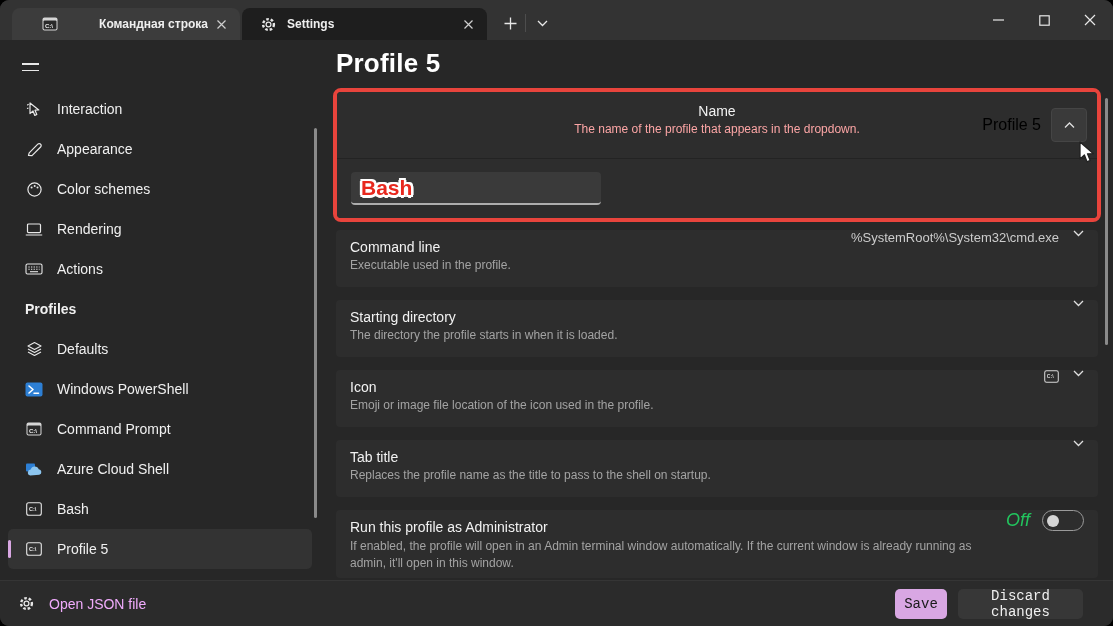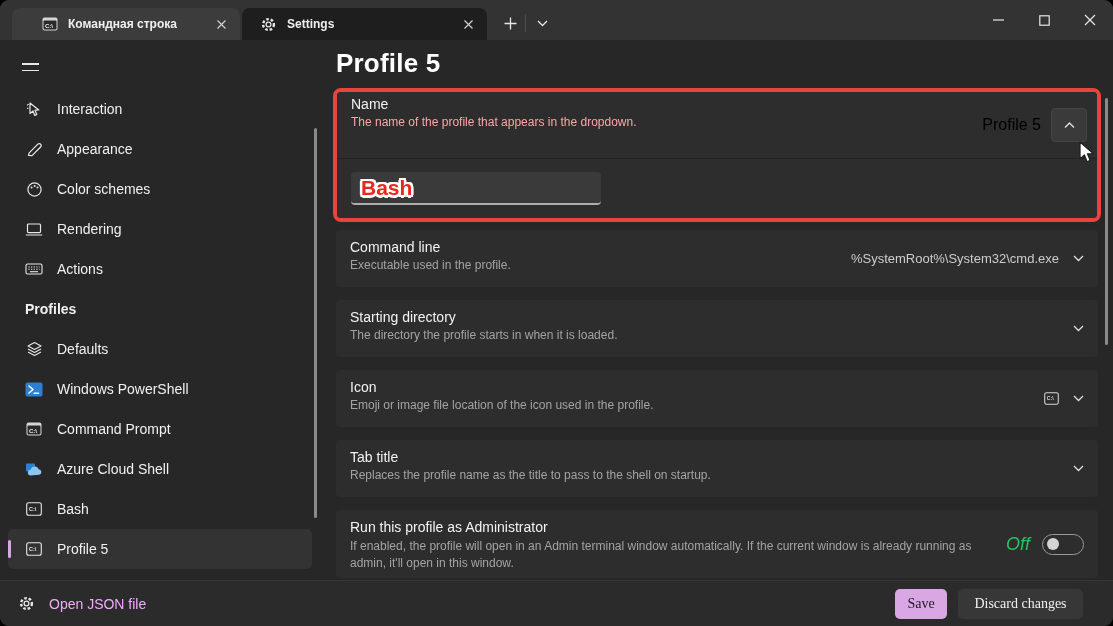--- a/index.html
+++ b/index.html
@@ -5,21 +5,21 @@
   * { margin:0; padding:0; box-sizing:border-box; }
   html,body { width:1113px; height:626px; background:#000; overflow:hidden;
     font-family:"Liberation Sans", sans-serif; }
   .window { position:relative; width:1113px; height:626px; background:#272727;
     border-radius:9px; overflow:hidden; }
 
   
   .titlebar { position:relative; height:40px; background:#333333; }
   .tab { position:absolute; top:8px; height:32px; display:flex; align-items:center;
     border-radius:8px 8px 0 0; font-size:12px; font-weight:700; color:#efefef; cursor:default; }
-  .tab-inactive { left:12px; width:228px; background:#3c3c3c; padding-left:30px; }
+  .tab-inactive { left:12px; width:228px; background:#3c3c3c; padding-left:30px;text-align:right; }
   .tab-active { left:242px; width:245px; background:#1e1e1e; padding-left:18px; }
   .tab-icon { margin-right:10px; display:flex; align-items:center; }
   .tab-label { flex:1; white-space:nowrap; overflow:hidden; }
   .tab-close { width:26px; height:22px; margin-right:6px; display:flex; align-items:center;
     justify-content:center; border-radius:4px; }
   .tb-btn { position:absolute; top:10px; width:28px; height:26px; display:flex;
     align-items:center; justify-content:center; border-radius:4px; color:#e8e8e8; }
   .newtab-btn { left:496px; }
   .tabdrop-btn { left:528px; }
   .tb-sep { position:absolute; left:525px; top:14px; width:1px; height:18px; background:#4d4d4d; }
@@ -50,27 +50,27 @@
 
   
   .content { position:relative; flex:1; }
   .page-title { position:absolute; left:16px; top:8px; font-size:26px; font-weight:700;
     color:#ffffff; letter-spacing:0.2px; }
   .card { position:absolute; left:16px; width:762px; background:#2d2d2d; border-radius:4px;
     padding:9px 14px; }
   .card .c-title { font-size:14px; color:#f2f2f2; margin-bottom:3px; }
   .card .c-desc { font-size:12px; color:#a3a3a3; }
   .card .right-cluster { position:absolute; right:14px; top:0; height:100%;
-    display:flex; align-items:center; gap:14px; }
+    display:flex; align-items:flex-start; gap:14px; }
   .card .c-value { font-size:13px; color:#cccccc; white-space:nowrap; }
 
   .annotation-box { position:absolute; left:13px; top:48px; width:768px; height:134px;
     border:4px solid #e8443c; border-radius:8px; }
   .name-card { position:absolute; inset:0; background:#2d2d2d; border-radius:4px; }
-  .name-head { position:relative; height:66px; padding:4px 14px; }
+  .name-head { position:relative; height:66px; padding:11px 14px;text-align:center; }
   .name-head .c-title { font-size:14px; color:#f2f2f2; margin-bottom:3px; }
   .name-head .c-desc { font-size:12px; color:#fca5a5; }
   .name-head .right-cluster { position:absolute; right:10px; top:0; height:100%;
     display:flex; align-items:center; gap:10px; }
   .expander-btn { width:36px; height:34px; background:#3a3a3a; border:1px solid #454545;
     border-radius:4px; display:flex; align-items:center; justify-content:center; }
   .name-divider { height:1px; background:#232323; }
   .name-body { padding:13px 14px; }
   .name-input { width:250px; height:33px; background:#3a3a3a; border-radius:4px;
     border-bottom:2px solid #adadad; display:flex; align-items:center; padding-left:10px; }
@@ -90,21 +90,21 @@
   .mouse-cursor { position:absolute; left:756px; top:101px; }
 
   
   .footer { position:absolute; left:0; right:0; bottom:0; height:46px; background:#2b2b2b;
     border-top:1px solid rgba(255,255,255,0.05); display:flex; align-items:center; }
   .footer-left { display:flex; align-items:center; gap:14px; padding-left:18px;
     color:#f0abfc; font-size:14px; }
   .footer-right { margin-left:auto; display:flex; align-items:center; gap:11px;
     padding-right:30px; }
   .btn { height:30px; border:none; border-radius:5px; font-size:14px;
-    font-family:Liberation Serif, serif; display:flex; align-items:center;
+    font-family:Liberation Mono, monospace; display:flex; align-items:center;
     justify-content:center; cursor:default; }
   .btn-save { width:52px; background:#d9a7e3; color:#1b1b1b; }
   .btn-discard { width:125px; background:#373737; color:#f0f0f0;text-align:center; }
 
   svg { display:block; }
 </style>
 </head>
 <body>
 
 <div class="window">

